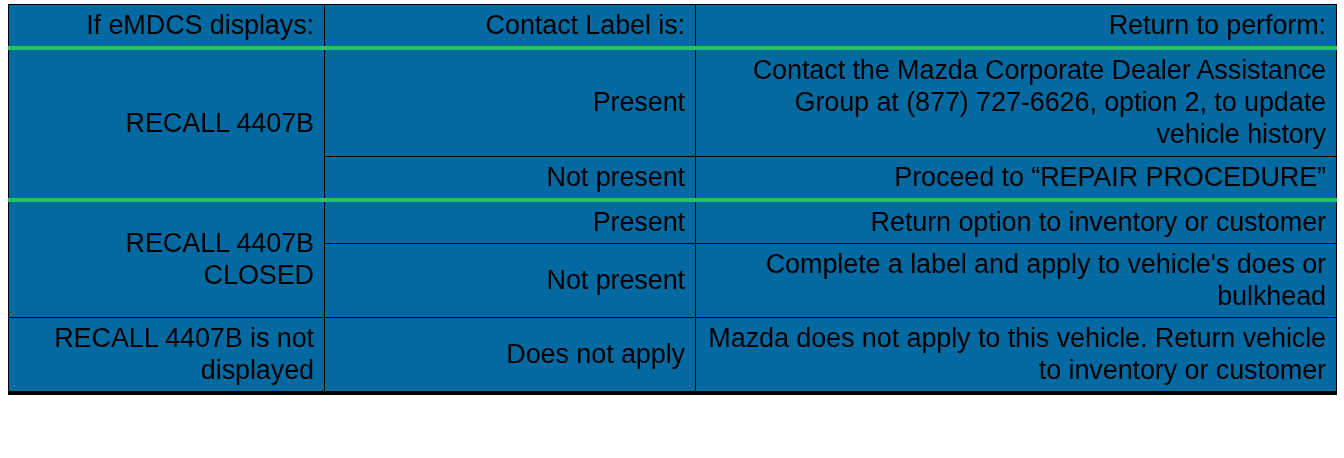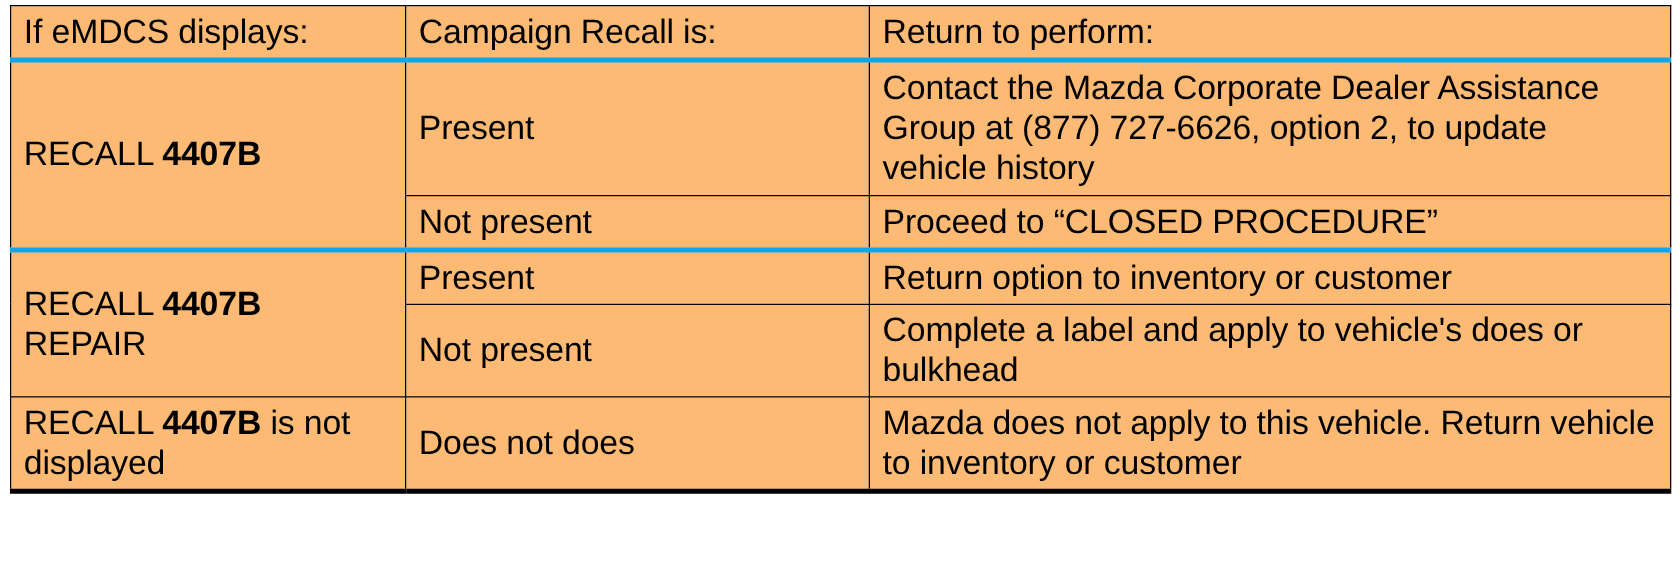--- a/index.html
+++ b/index.html
@@ -38,41 +38,41 @@
   col.c-action    { width: 641px; }
 
   
   table.recall-table td,
   table.recall-table th {
     border: 1px solid #000000;
     padding: 4px 10px 5px 10px;
     font-size: 27px;
     line-height: 1.19;
     font-weight: normal;
-    text-align: left;
+    text-align: right;
     vertical-align: middle;
-    background: #fdba74;
+    background: #0369a1;
     color: #000000;
     letter-spacing: -0.1px;
   }
 
   
   thead th {
     text-align: center;
     border-top: 4px solid #000000;
     border-bottom: 4px solid #000000;
     padding-top: 1px;
     padding-bottom: 2px;
     vertical-align: top;
     font-weight: normal;
   }
 
   
   tr.group-start > td {
-    border-top: 4px solid #0ea5e9;
+    border-top: 4px solid #22c55e;
   }
   tr.group-thin-start > td {
     border-top: 1px solid #000000;
   }
 
   
   tr.last-row > td {
     border-bottom: 4px solid #000000;
   }
 
@@ -86,72 +86,72 @@
   td.action-cell {
     vertical-align: middle;
   }
 
   
   td.tall {
     padding-top: 7px;
     padding-bottom: 8px;
   }
 
-  .bold { font-weight: bold; }
+  .bold { font-weight: normal; }
 </style>
 </head>
 <body>
 
 <div class="sheet">
 
   <table class="recall-table">
     <colgroup>
       <col class="c-condition">
       <col class="c-label">
       <col class="c-action">
     </colgroup>
 
     <thead>
       <tr>
         <th>If eMDCS displays:</th>
-        <th>Campaign Recall is:</th>
+        <th>Contact Label is:</th>
         <th>Return to perform:</th>
       </tr>
     </thead>
 
     <tbody>
 
       <tr class="group-start">
         <td class="condition-cell" rowspan="2">
           <span>RECALL </span><span class="bold">4407B</span><span></span>
         </td>
         <td class="label-cell tall">Present</td>
         <td class="action-cell tall">Contact the Mazda Corporate Dealer Assistance Group at (877) 727-6626, option 2, to update vehicle history</td>
       </tr>
       <tr>
         <td class="label-cell">Not present</td>
-        <td class="action-cell">Proceed to “CLOSED PROCEDURE”</td>
+        <td class="action-cell">Proceed to “REPAIR PROCEDURE”</td>
       </tr>
 
       <tr class="group-start">
         <td class="condition-cell" rowspan="2">
-          <span>RECALL </span><span class="bold">4407B</span><span> REPAIR</span>
+          <span>RECALL </span><span class="bold">4407B</span><span> CLOSED</span>
         </td>
         <td class="label-cell">Present</td>
         <td class="action-cell">Return option to inventory or customer</td>
       </tr>
       <tr>
         <td class="label-cell tall">Not present</td>
         <td class="action-cell tall">Complete a label and apply to vehicle's does or bulkhead</td>
       </tr>
 
       <tr class="group-thin-start last-row">
         <td class="condition-cell tall">
           <span>RECALL </span><span class="bold">4407B</span><span> is not displayed</span>
         </td>
-        <td class="label-cell tall">Does not does</td>
+        <td class="label-cell tall">Does not apply</td>
         <td class="action-cell tall">Mazda does not apply to this vehicle. Return vehicle to inventory or customer</td>
       </tr>
 
     </tbody>
   </table>
 
 </div>
 
 </body></html>

